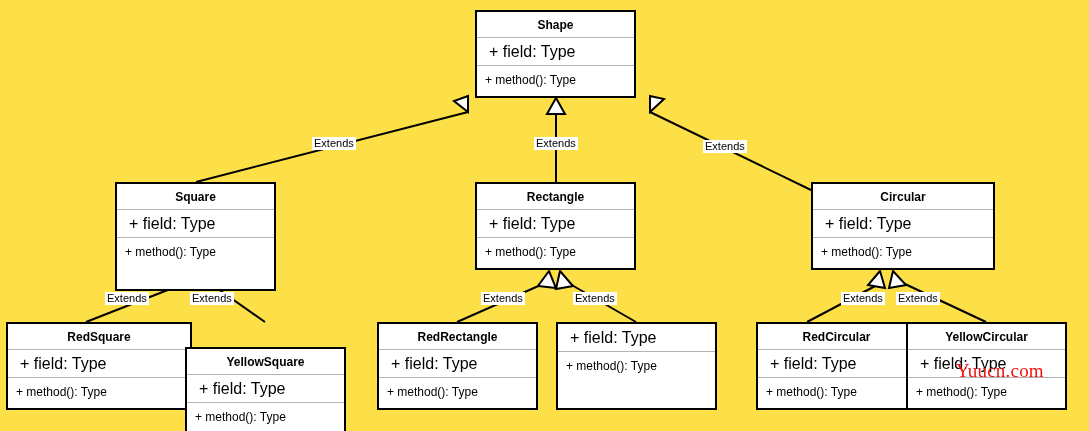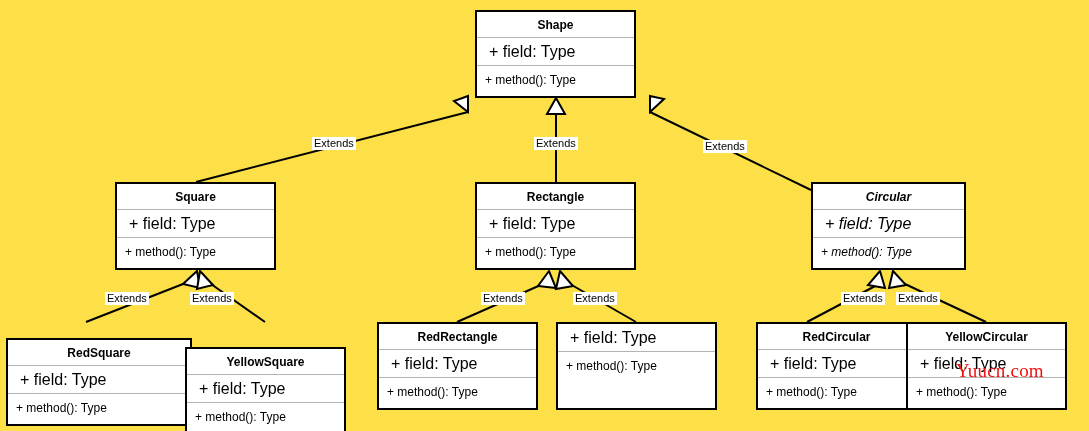--- a/index.html
+++ b/index.html
@@ -123,39 +123,39 @@
       <polygon points="893,271 906,285 889,288"></polygon>
     </g>
   </svg>
 
   <div class="uml-class" style="left:475px; top:10px; width:161px; height:88px;">
     <div class="uml-title">Shape</div>
     <div class="uml-field">+ field: Type</div>
     <div class="uml-method">+ method(): Type</div>
   </div>
 
-  <div class="uml-class" style="left:115px; top:182px; width:161px; height:88px;">
+  <div class="uml-class" style="left:115px; top:182px; width:161px; height:109px;">
     <div class="uml-title">Square</div>
     <div class="uml-field">+ field: Type</div>
     <div class="uml-method">+ method(): Type</div>
   </div>
 
   <div class="uml-class" style="left:475px; top:182px; width:161px; height:88px;">
     <div class="uml-title">Rectangle</div>
     <div class="uml-field">+ field: Type</div>
     <div class="uml-method">+ method(): Type</div>
   </div>
 
-  <div class="uml-class" style="left:811px; top:182px; width:155px; height:88px;font-style:italic;">
+  <div class="uml-class" style="left:811px; top:182px; width:184px; height:88px;">
     <div class="uml-title">Circular</div>
     <div class="uml-field">+ field: Type</div>
     <div class="uml-method">+ method(): Type</div>
   </div>
 
-  <div class="uml-class" style="left:6px; top:322px; width:186px; height:88px;margin-top:16px;">
+  <div class="uml-class" style="left:6px; top:322px; width:186px; height:88px;">
     <div class="uml-title">RedSquare</div>
     <div class="uml-field">+ field: Type</div>
     <div class="uml-method">+ method(): Type</div>
   </div>
 
   <div class="uml-class" style="left:185px; top:330px; width:161px; height:88px;margin-top:17px;">
     <div class="uml-title">YellowSquare</div>
     <div class="uml-field">+ field: Type</div>
     <div class="uml-method">+ method(): Type</div>
   </div>

